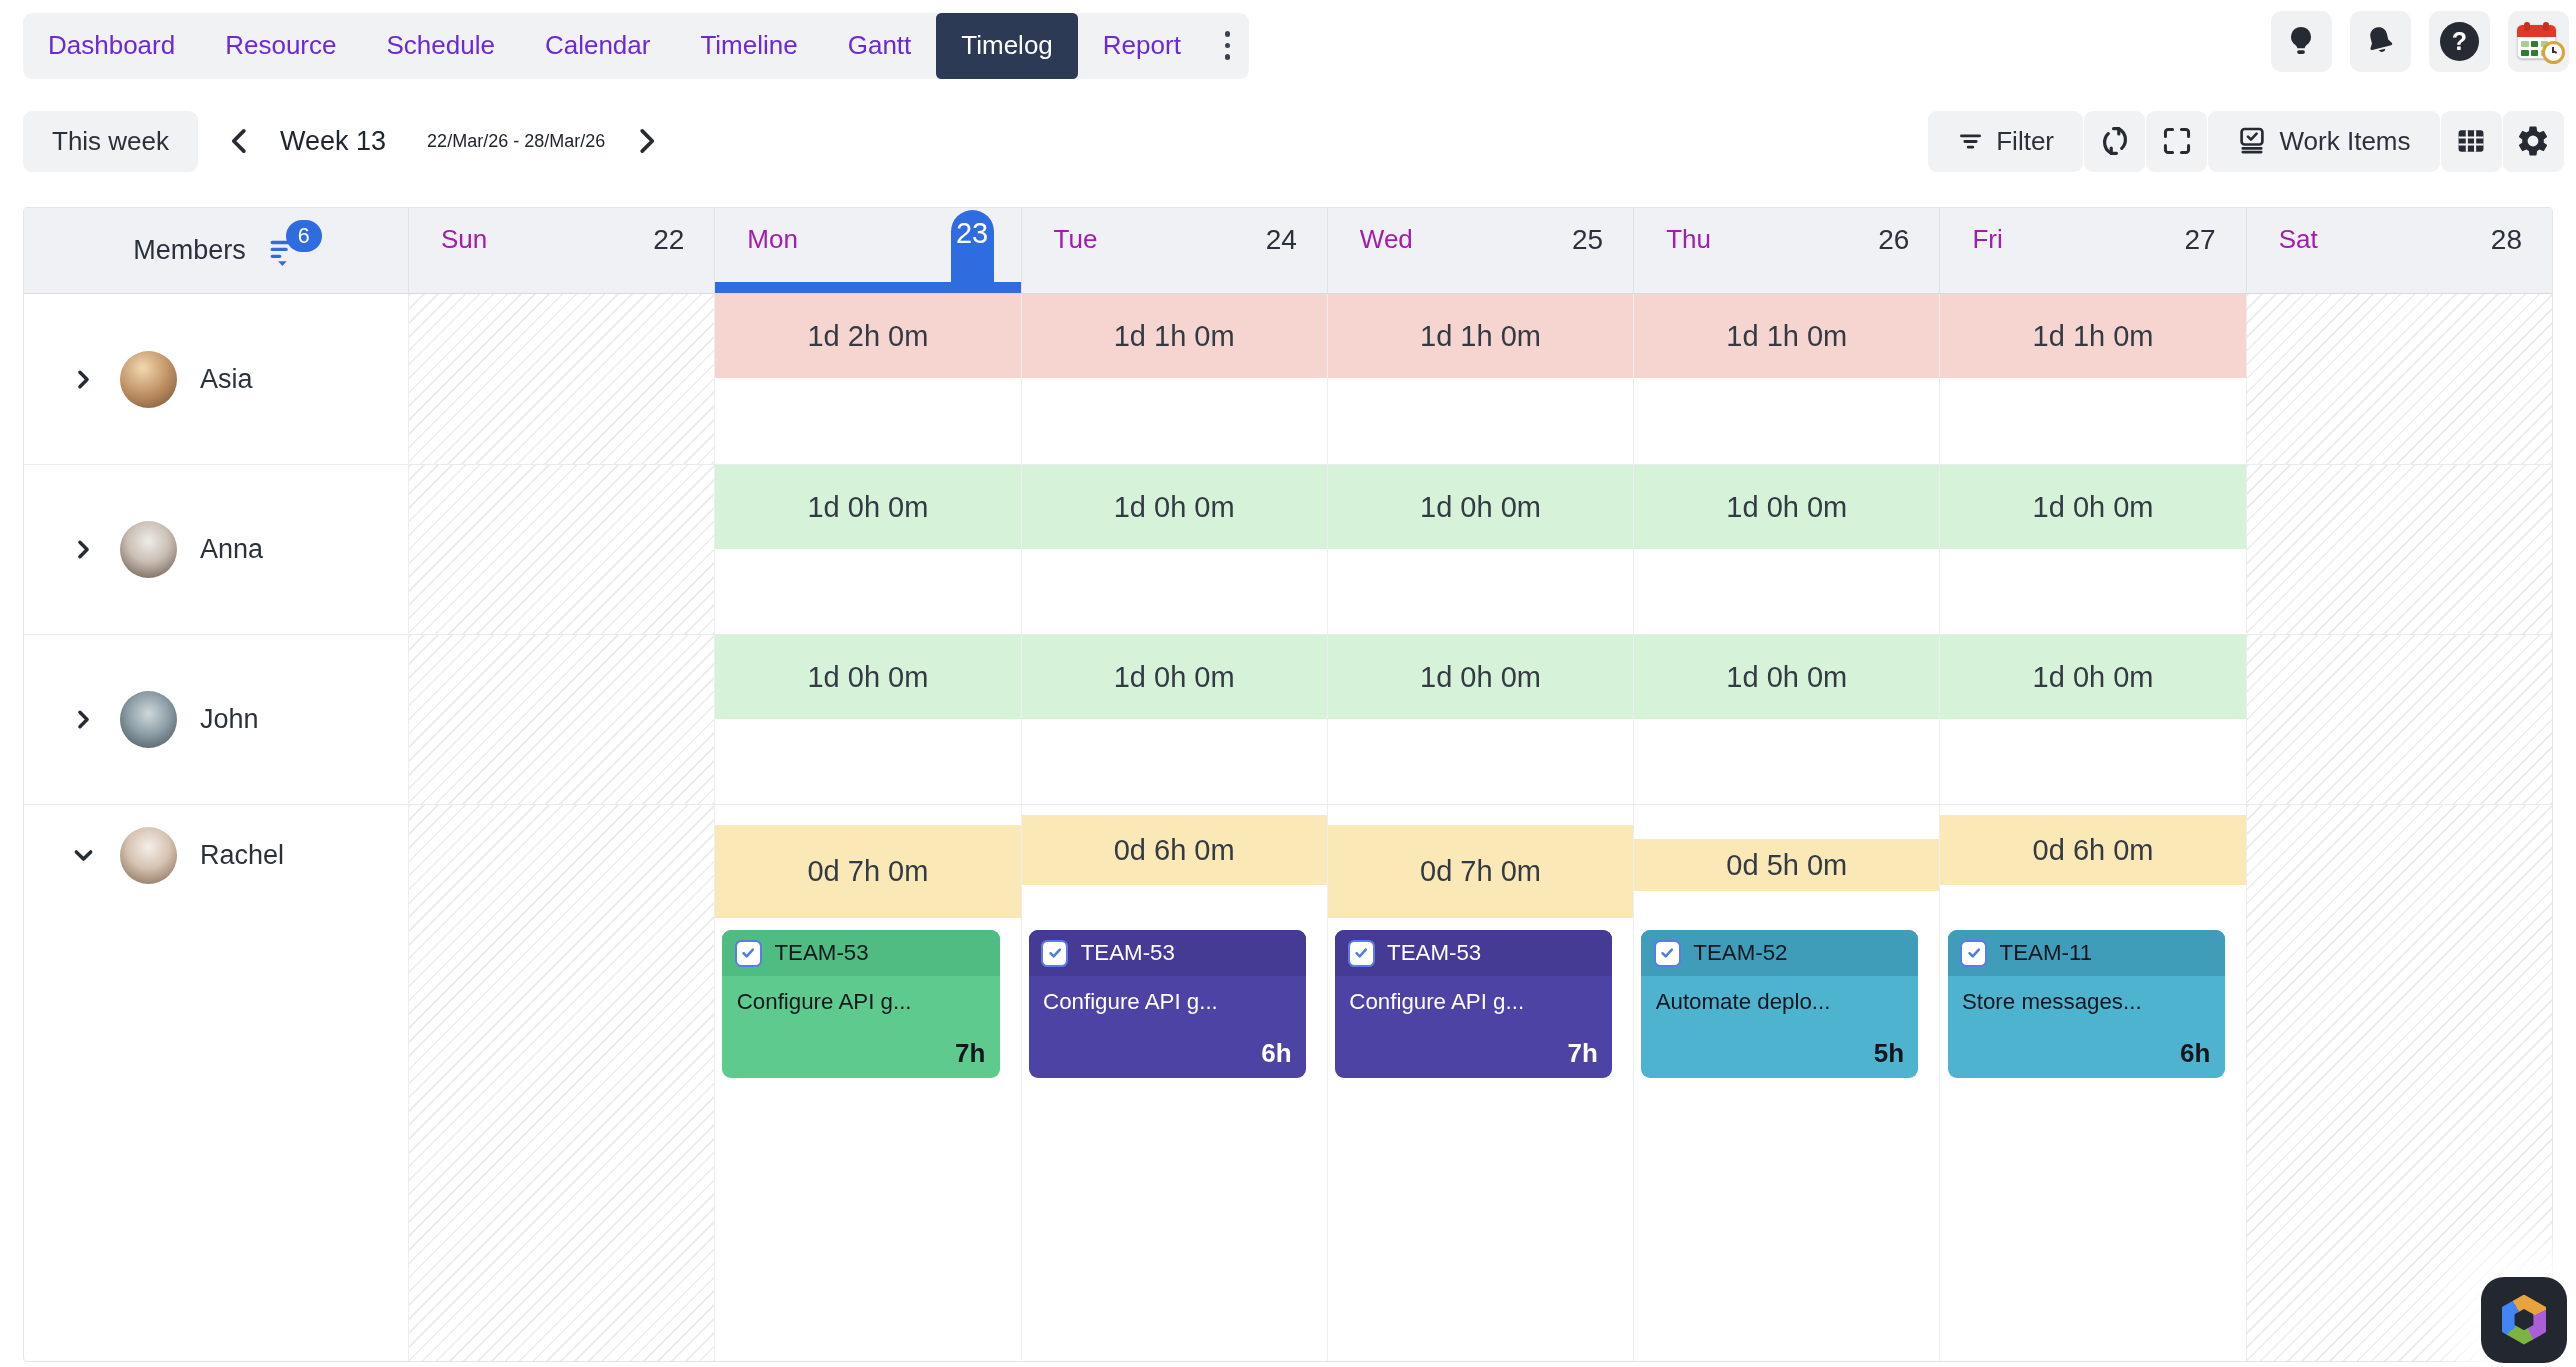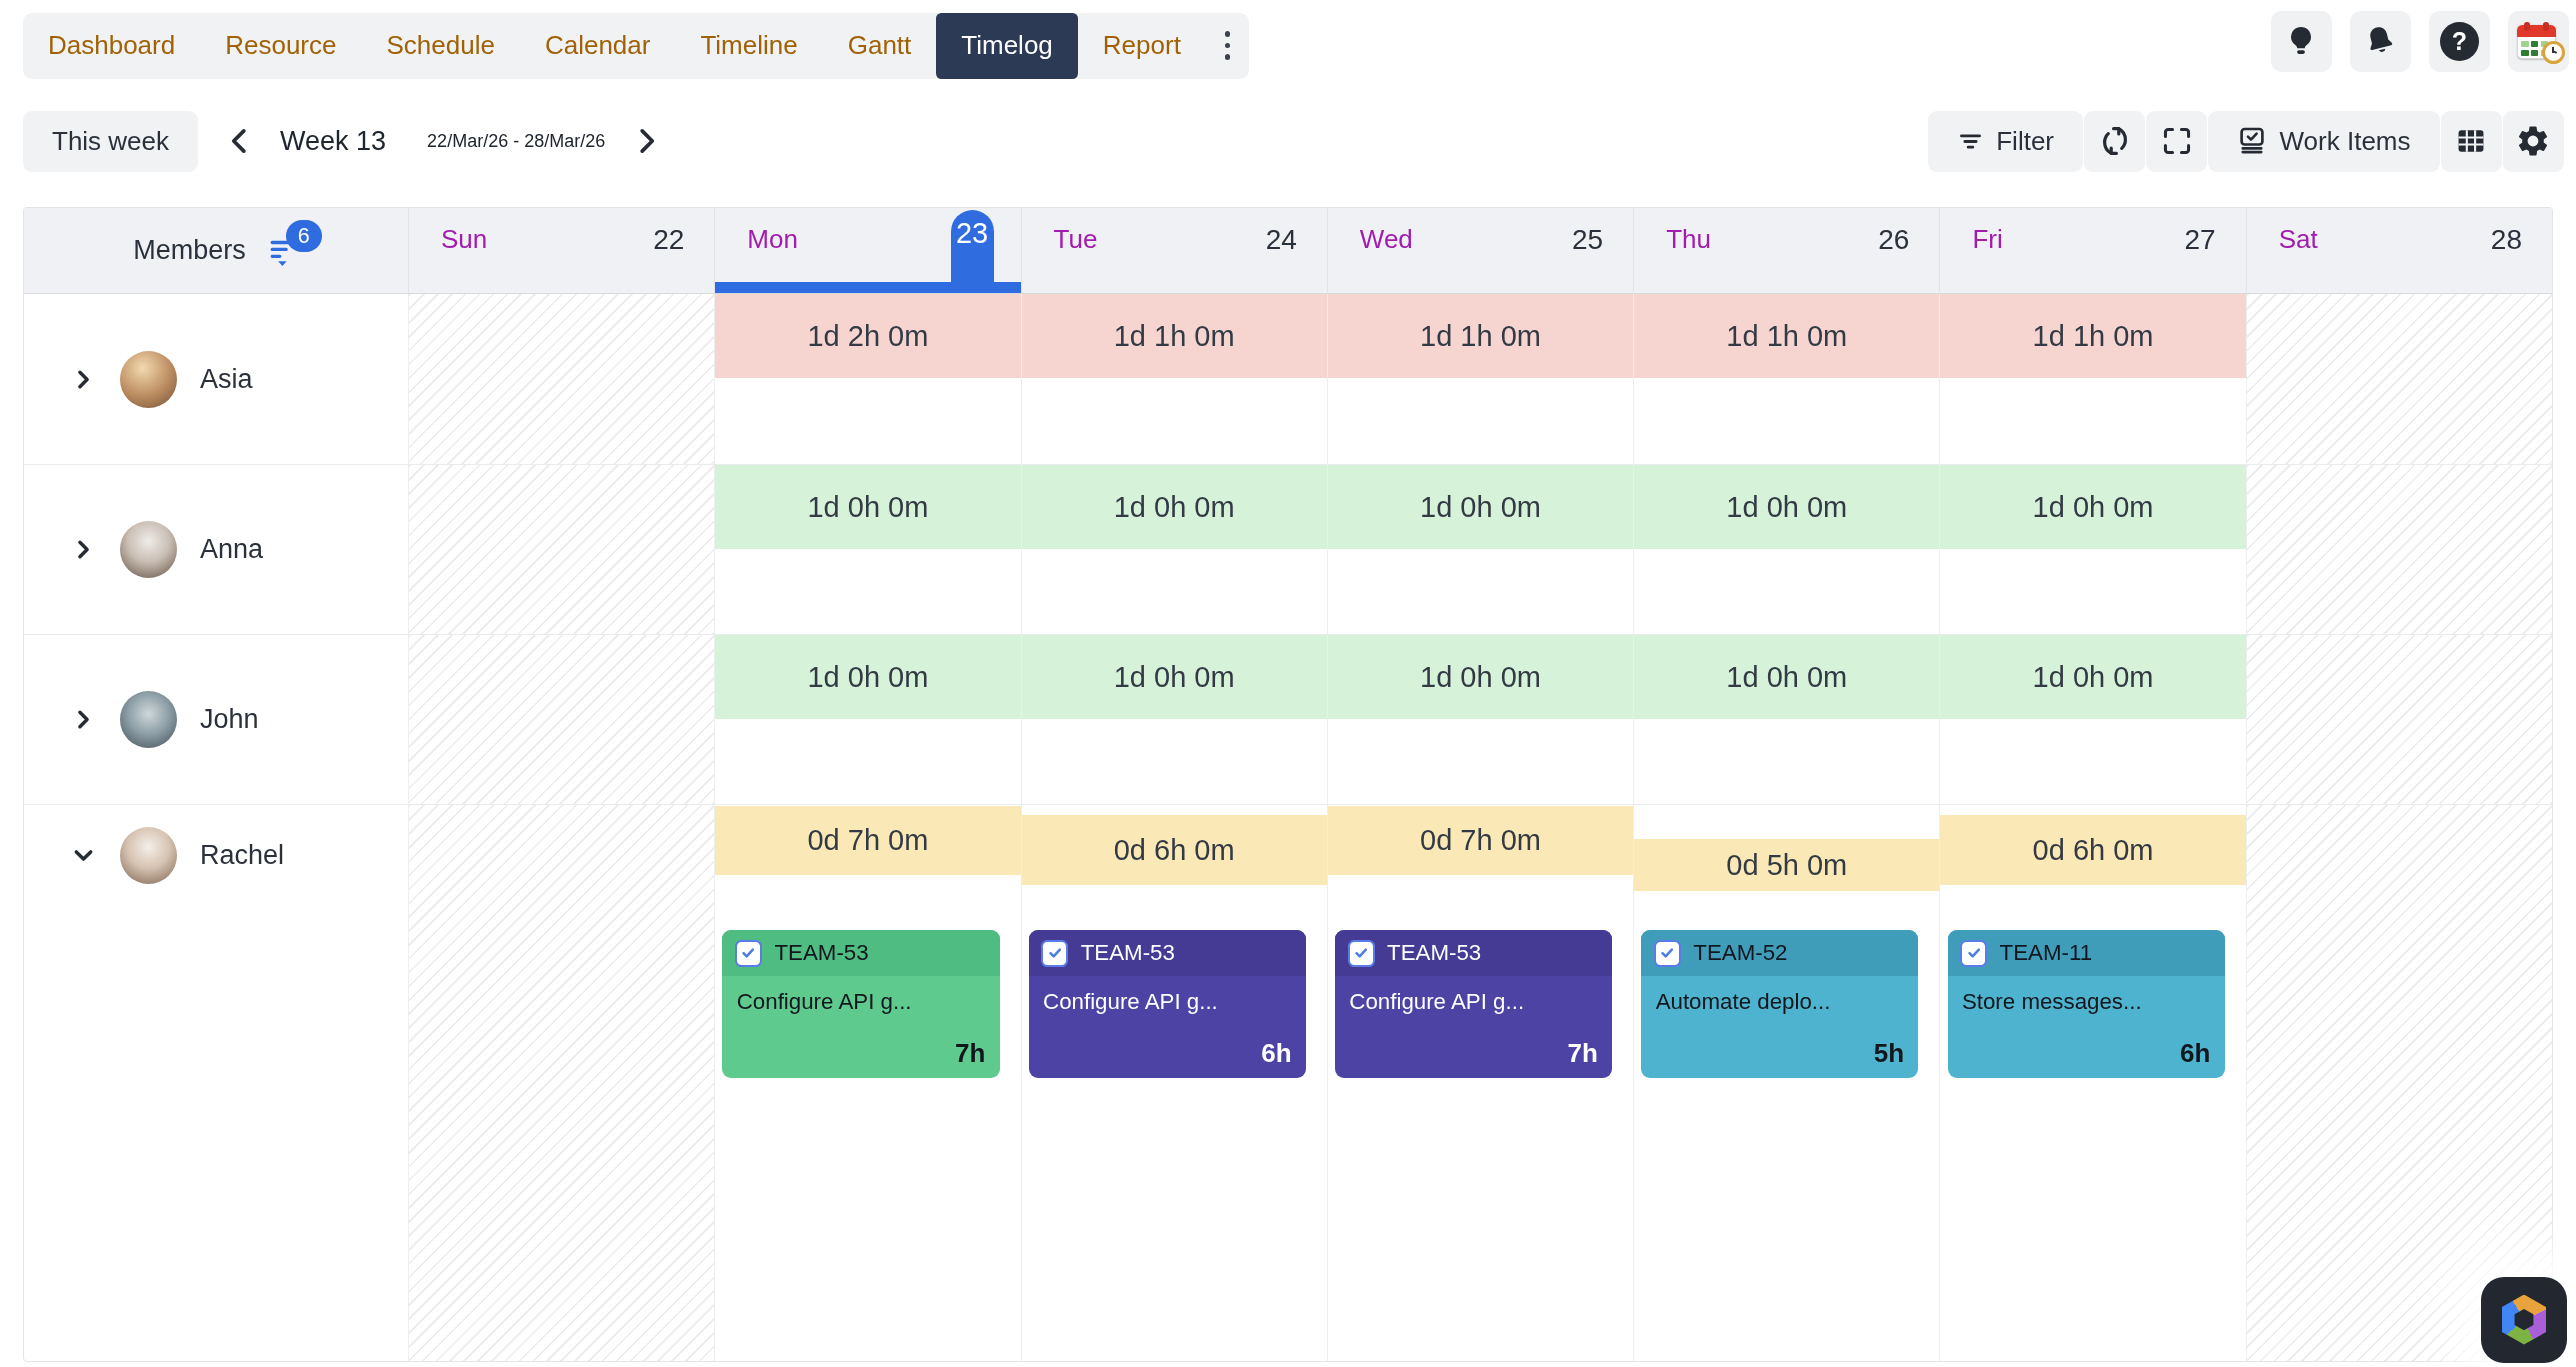--- a/index.html
+++ b/index.html
@@ -3,21 +3,21 @@
 <meta charset="utf-8">
 <style>
   * { margin:0; padding:0; box-sizing:border-box; }
   html,body { width:2576px; height:1368px; background:#ffffff; overflow:hidden;
               font-family:"Liberation Sans", sans-serif; color:#2b313b; }
   .stage { position:relative; width:2576px; height:1368px; }
 
   
   .navbar { position:absolute; left:23px; top:12.5px; height:66px; background:#f1f2f3;
             border-radius:9px; display:inline-flex; align-items:stretch; }
-  .navtab { display:flex; align-items:center; padding:0 25px; font-size:26px; color:#a16207; cursor:pointer; }
+  .navtab { display:flex; align-items:center; padding:0 25px; font-size:26px; color:#6d28d9; cursor:pointer; }
   .navtab.active { background:#2d3a56; color:#ffffff; border-radius:5.4px; }
   .kebab { display:flex; flex-direction:column; justify-content:center; align-items:center; gap:6.3px; width:43px; }
   .kebab i { width:5.4px; height:5.4px; border-radius:50%; background:#3b4250; }
 
   .nav-icons { position:absolute; top:10.7px; right:7.2px; display:flex; gap:18px; }
   .icnbtn { width:61px; height:61px; border-radius:10.7px; background:#f0f1f3; display:flex;
             align-items:center; justify-content:center; }
   .helpdot { width:39px; height:39px; border-radius:50%; background:#262b33; color:#fff;
              font-size:25px; font-weight:700; display:flex; align-items:center; justify-content:center; }
 
@@ -84,21 +84,21 @@
   .av-john   { background:radial-gradient(circle at 50% 40%, #cfd8dc, #8fa0a8 45%, #3f4a52); }
   .av-rachel { background:radial-gradient(circle at 50% 35%, #f5efe9, #d6c3b2 45%, #7a5f4b); }
   .mname { font-size:27px; color:#2b313b; }
 
   .dc { position:relative; border-left:1.8px solid #eceef0; }
   .we { background:repeating-linear-gradient(135deg, #ebedef 0 1.8px, #ffffff 1.8px 9.8px); }
 
   .band { position:absolute; left:0; right:0; display:flex; align-items:center; justify-content:center;
           font-size:29px; color:#333a44; cursor:pointer; }
   .bfull { top:0; height:84px; }
-  .b7 { top:1px; height:69px; }
+  .b7 { top:20px; height:93px; }
   .b6 { top:10px; height:70px; }
   .b5 { top:34px; height:52px; }
   .bg-red    { background:#f6d4d0; }
   .bg-green  { background:#d6f3da; }
   .bg-yellow { background:#fae8b6; }
 
   
   .card { position:absolute; left:7.2px; right:21px; top:125px; height:148px; border-radius:9px;
           overflow:hidden; cursor:pointer; }
   .ch { height:46px; display:flex; align-items:center; gap:12.5px; padding:0 12.5px; }

